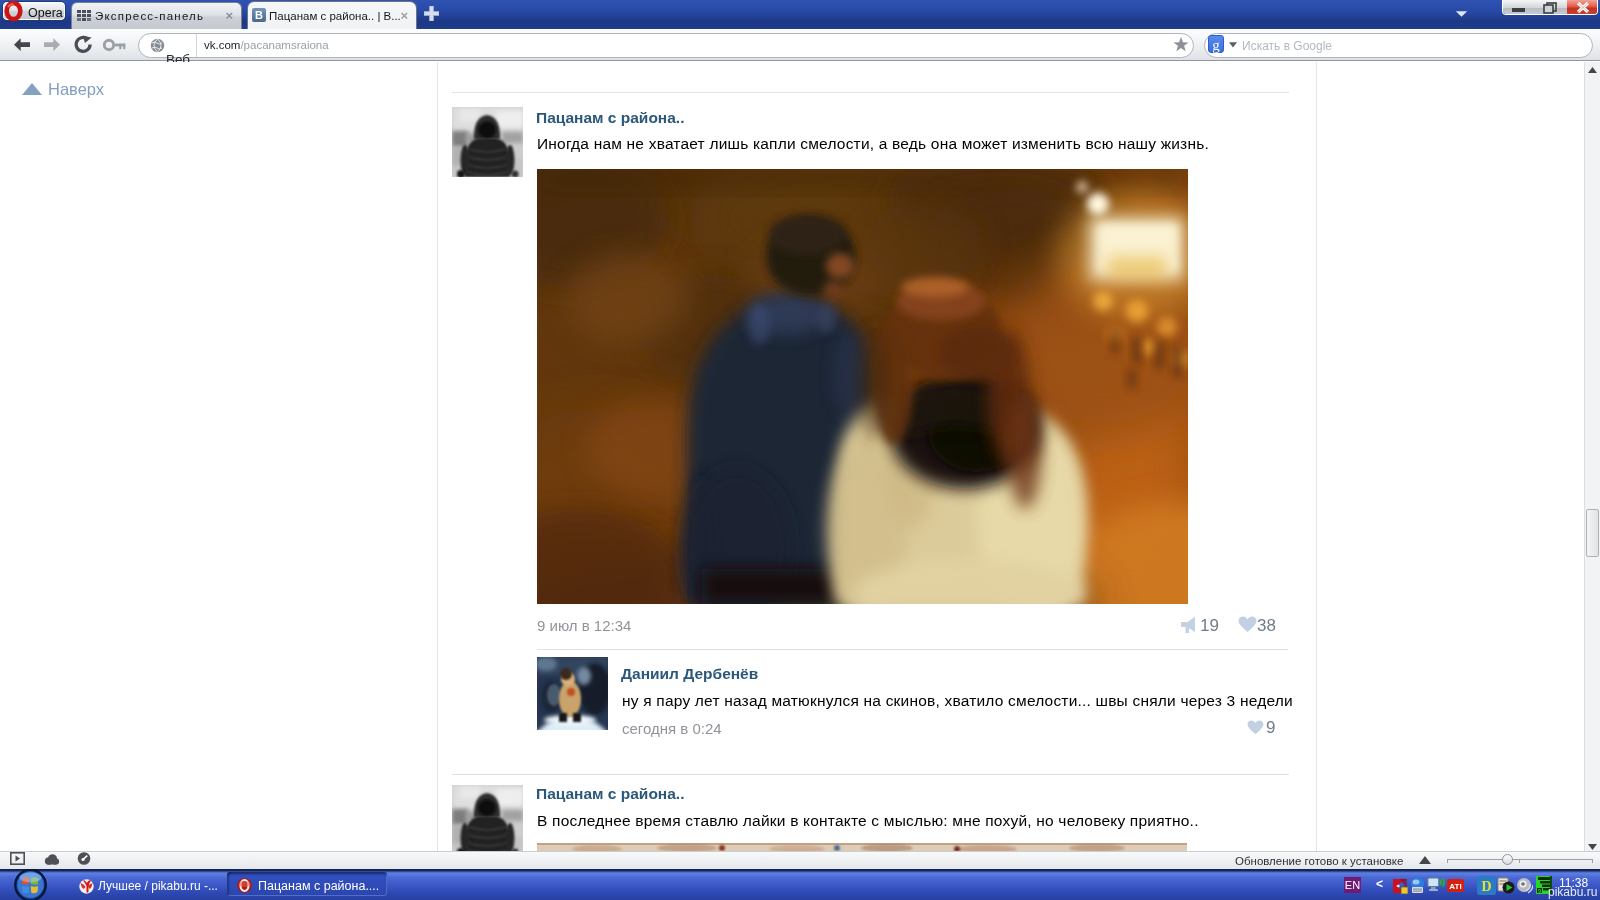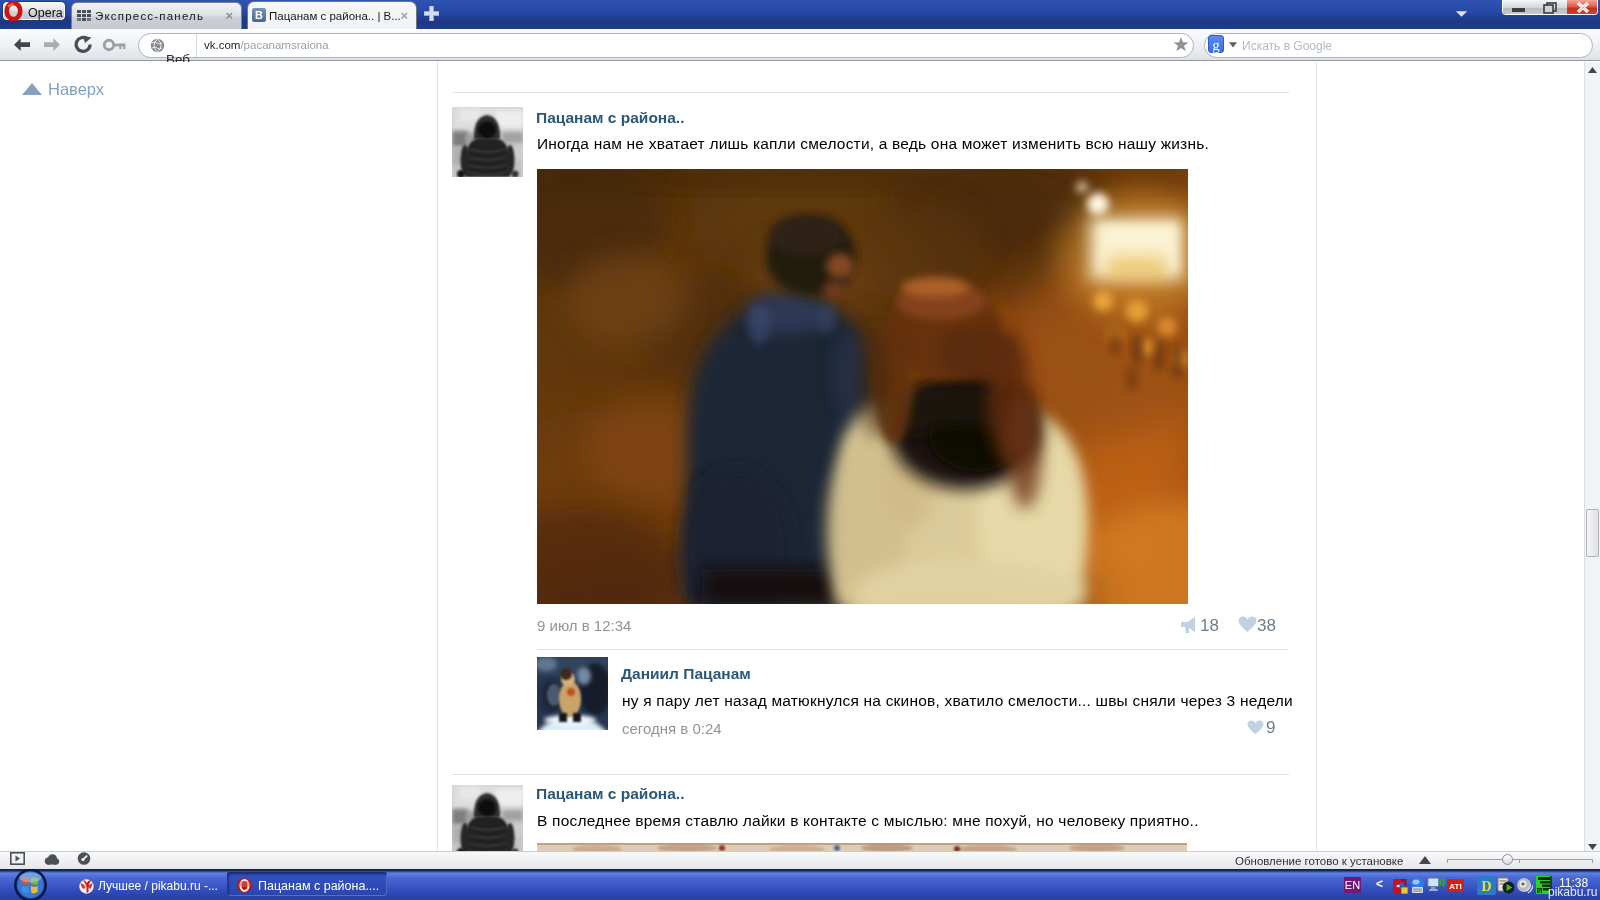--- a/index.html
+++ b/index.html
@@ -292,21 +292,21 @@
   <ellipse cx="438" cy="184" rx="37" ry="27" fill="#5a2b0e" opacity="0.8" filter="url(#pb4)"></ellipse>
 
   <ellipse cx="337" cy="215" rx="16" ry="55" fill="#3f260e" opacity="0.55" filter="url(#pb8)"></ellipse>
 </svg>
   </div>
 <div class="gray" style="left:537px;top:617px;">9 июл в 12:34</div>
 <svg class="abs" style="left:1179px;top:616px" width="19" height="17" viewBox="0 0 19 17">
   <path d="M2 6 L8.5 6 L16 0.8 L16 16.2 L8.5 11 L2 11 Z" fill="#c3d2e2"></path>
   <path d="M6.5 11 L6.5 17 L10 17 L10 10.6 Z" fill="#c3d2e2"></path>
 </svg>
-<div class="cnt" style="left:1200px;top:616px;">18</div>
+<div class="cnt" style="left:1200px;top:616px;">19</div>
 <svg class="abs" style="left:1238px;top:616px" width="19" height="17" viewBox="0 0 19 17">
   <path d="M9.5 16 C3 10.5 0.5 7.5 0.5 4.8 C0.5 2.3 2.4 0.5 4.9 0.5 C6.8 0.5 8.6 1.7 9.5 3.4 C10.4 1.7 12.2 0.5 14.1 0.5 C16.6 0.5 18.5 2.3 18.5 4.8 C18.5 7.5 16 10.5 9.5 16 Z" fill="#c2d1e1"></path>
 </svg>
 <div class="cnt" style="left:1257px;top:616px;text-align:center;">38</div>
 
 <div class="sep" style="left:537px; top:649px; width:751px;"></div>
 <div class="abs" style="left:537px;top:657px;width:71px;height:73px;overflow:hidden;">
 <svg width="71" height="73" viewBox="0 0 71 73" style="display:block">
   <rect width="71" height="73" fill="#263550"></rect>
   <rect x="0" y="0" width="71" height="18" fill="#31455e" filter="url(#ab2)"></rect>
@@ -318,21 +318,21 @@
   <ellipse cx="17" cy="38" rx="7" ry="11" fill="#4a5a6e" filter="url(#ab1)"></ellipse>
   <ellipse cx="33" cy="42" rx="11" ry="18" fill="#c9a36a" filter="url(#ab1)"></ellipse>
   <circle cx="31" cy="22" r="7" fill="#d9b27c" filter="url(#ab1)"></circle>
   <circle cx="29" cy="17" r="6" fill="#3a2a1a" filter="url(#ab1)"></circle>
   <circle cx="34" cy="35" r="4" fill="#c05020" filter="url(#ab1)"></circle>
   <rect x="22" y="56" width="8" height="9" fill="#141414" filter="url(#ab1)"></rect>
   <rect x="36" y="56" width="8" height="9" fill="#141414" filter="url(#ab1)"></rect>
   <ellipse cx="47" cy="19" rx="7" ry="9" fill="#738ba2" filter="url(#ab2)"></ellipse>
 </svg>
   </div>
-<div class="btitle" style="left:621px;top:665px;">Даниил Пацанам</div>
+<div class="btitle" style="left:621px;top:665px;">Даниил Дербенёв</div>
 <div class="btext" style="left:622px;top:692px;">ну я пару лет назад матюкнулся на скинов, хватило смелости... швы сняли через 3 недели</div>
 <div class="gray" style="left:622px;top:720px;">сегодня в 0:24</div>
 <svg class="abs" style="left:1247px;top:720px" width="17" height="15" viewBox="0 0 19 17">
   <path d="M9.5 16 C3 10.5 0.5 7.5 0.5 4.8 C0.5 2.3 2.4 0.5 4.9 0.5 C6.8 0.5 8.6 1.7 9.5 3.4 C10.4 1.7 12.2 0.5 14.1 0.5 C16.6 0.5 18.5 2.3 18.5 4.8 C18.5 7.5 16 10.5 9.5 16 Z" fill="#c2d1e1"></path>
 </svg>
 <div class="cnt" style="left:1266px;top:718px;">9</div>
 
 <div class="sep" style="left:452px; top:774px; width:837px;"></div>
 <div class="abs" style="left:452px;top:785px;width:71px;height:66px;overflow:hidden;">
 <svg width="71" height="70" viewBox="0 0 71 70" style="display:block">

